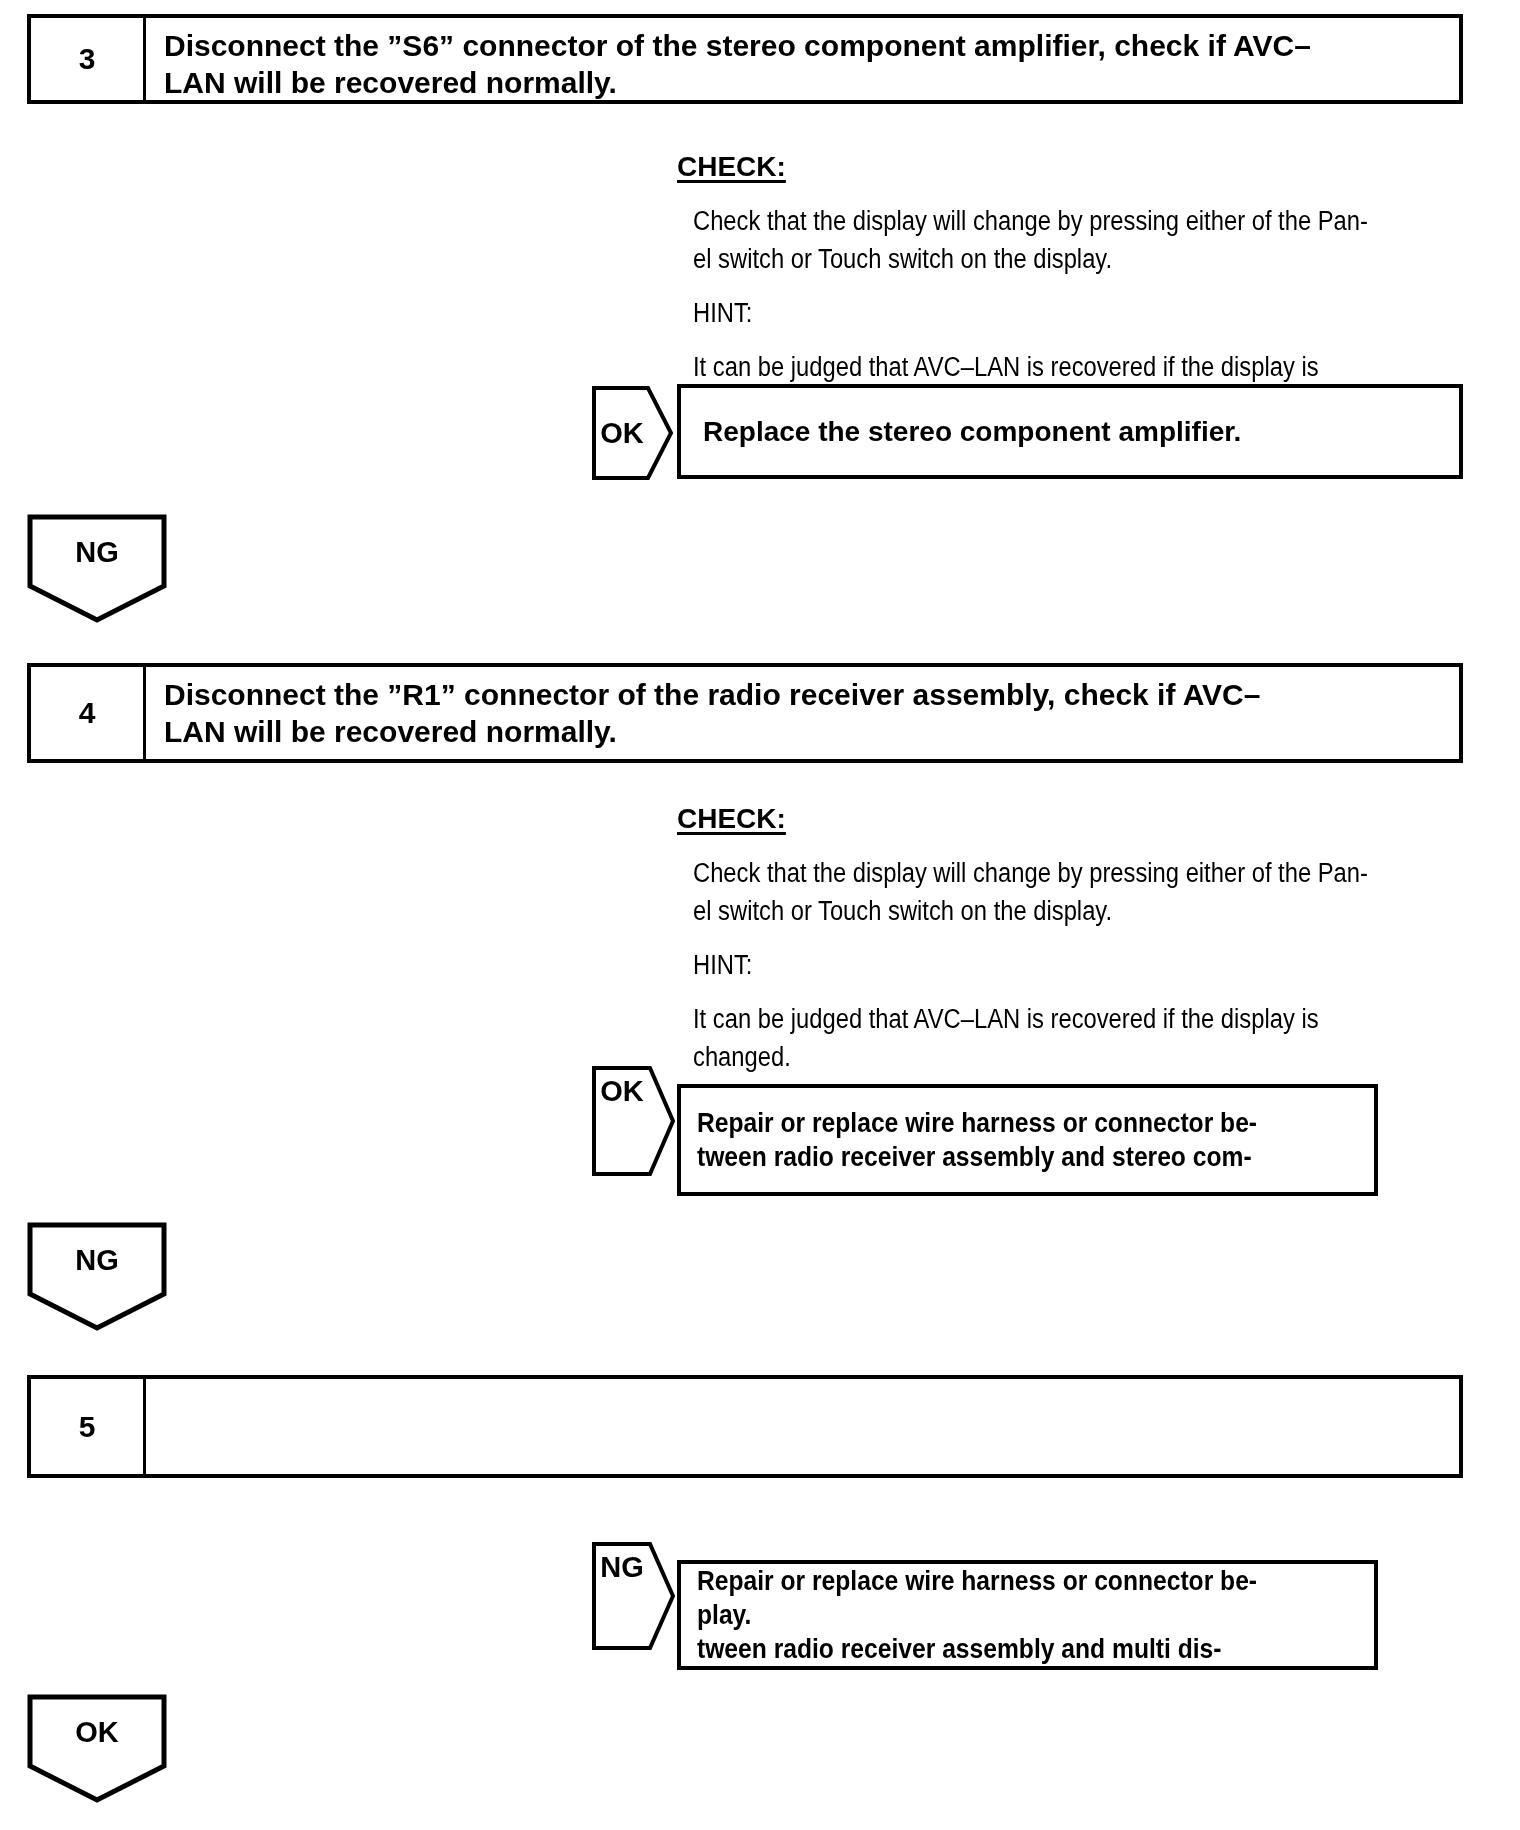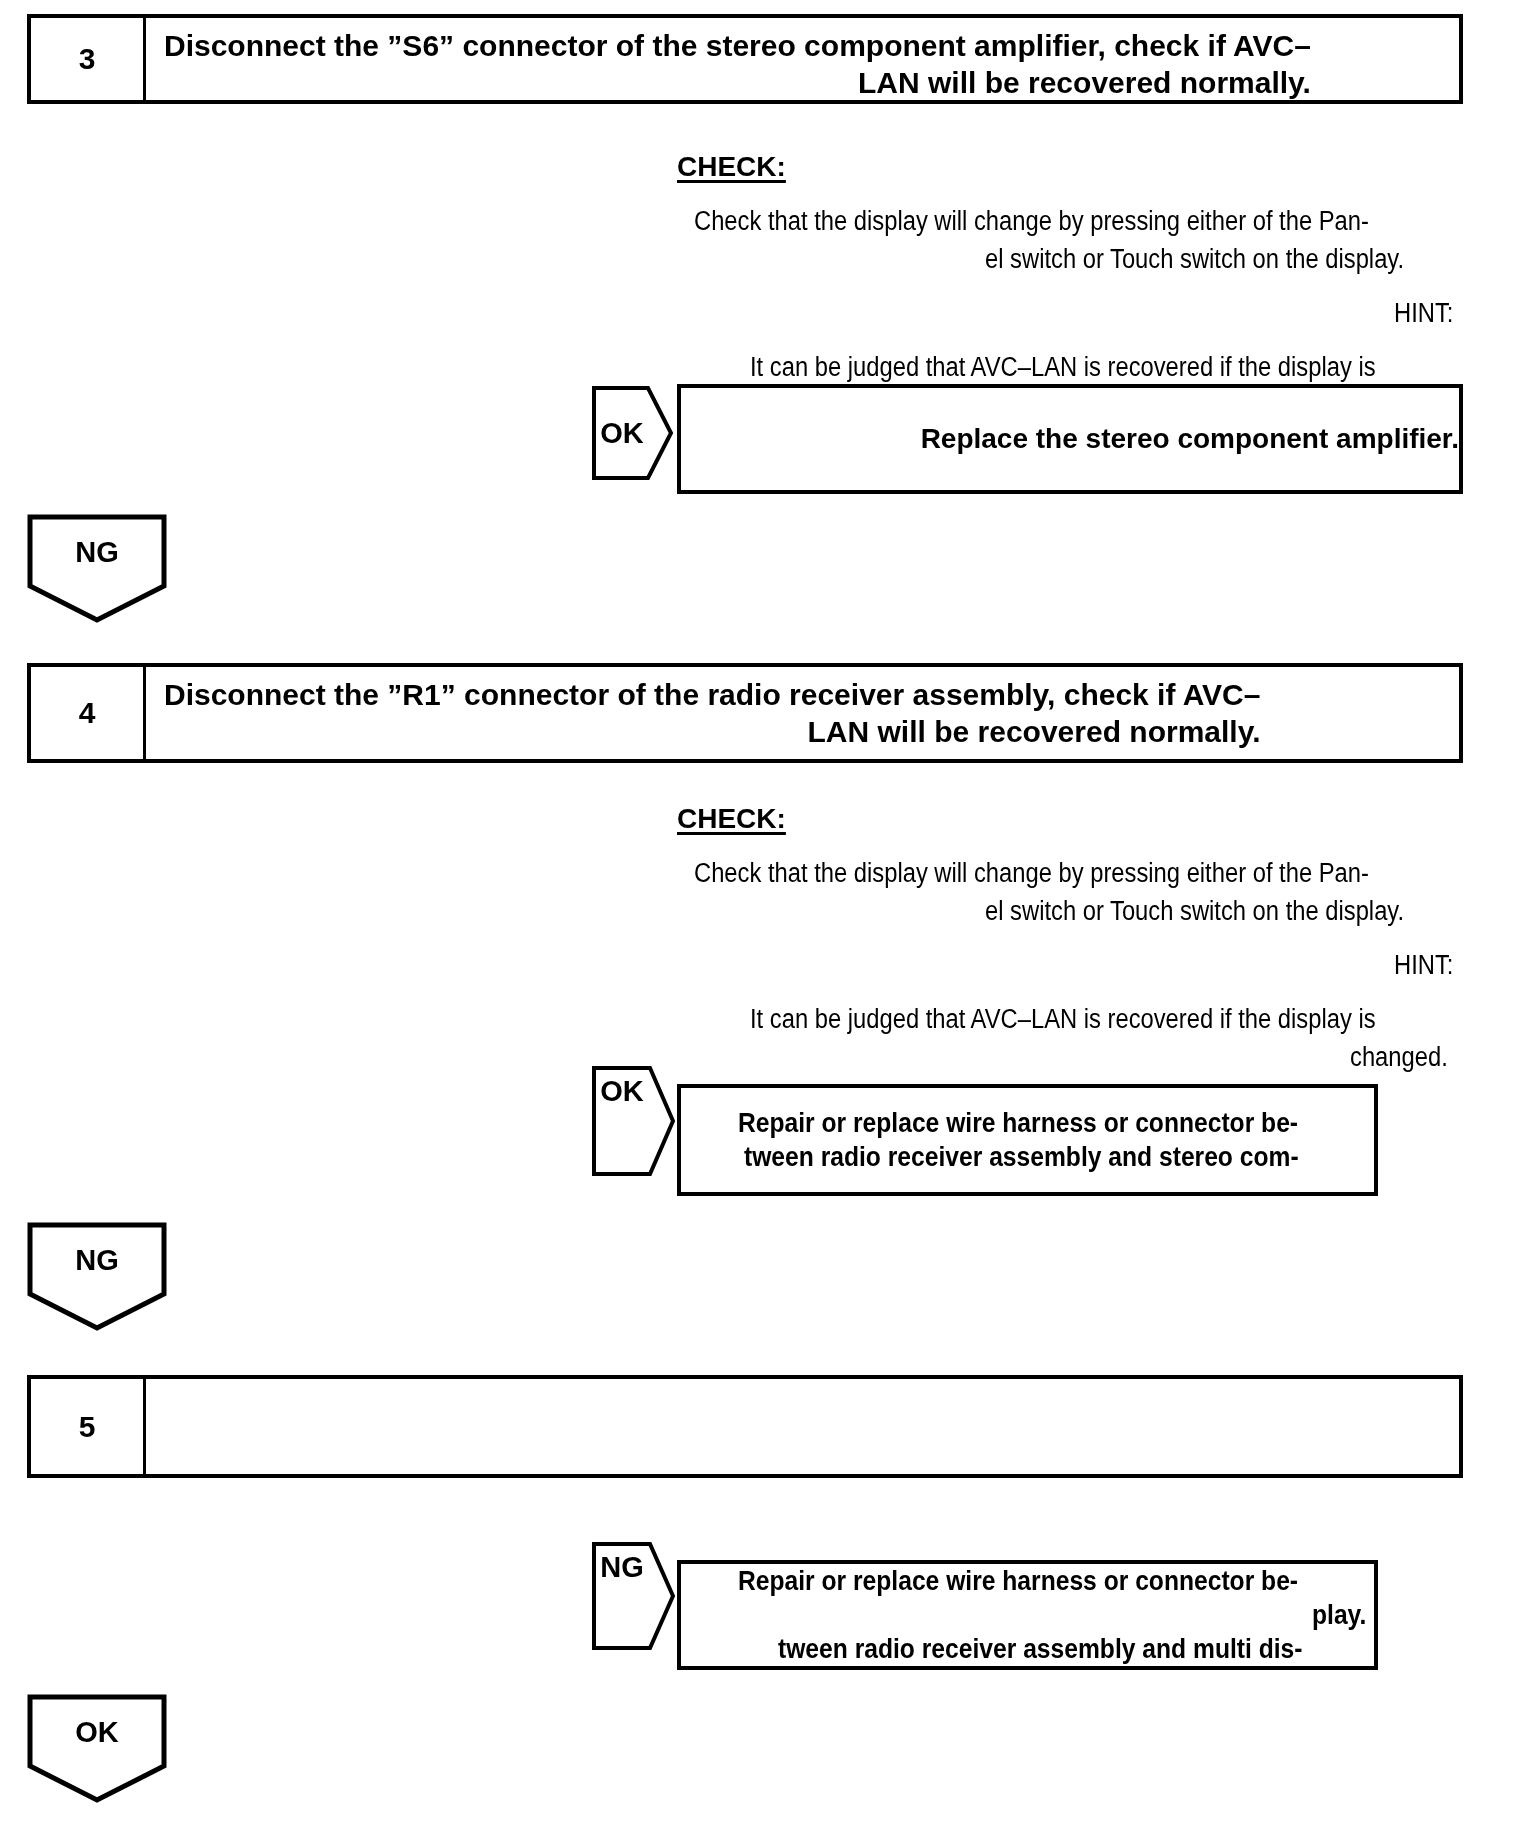--- a/index.html
+++ b/index.html
@@ -5,21 +5,21 @@
   html,body{margin:0;padding:0;background:#e8e8e8;}
   .page{
     position:relative;
     width:1520px;height:1830px;
     background:#ffffff;
     color:#000;
     font-family:"Liberation Sans", sans-serif;
     overflow:hidden;
   }
   .abs{position:absolute;}
-  .line{white-space:nowrap;text-align:right;}
+  .line{white-space:nowrap;}
   .squeeze .line > span{display:inline-block;transform:scaleX(0.88);transform-origin:0 50%;}
   
   .step-box{
     border:4px solid #000;
     background:#fff;
     display:flex;
     box-sizing:border-box;
   }
   .step-num{
     width:112px;
@@ -96,21 +96,21 @@
         </div>
       </div>
   </div>
 
   <div class="shape side mid" style="left:592px;top:386px;width:82px;height:94px;">
     <svg width="82" height="94" viewBox="0 0 82 94" preserveAspectRatio="none">
       <polygon points="2,2 56,2 79,47 56,92 2,92" fill="#fff" stroke="#000" stroke-width="4"></polygon>
     </svg>
     <div class="lbl">OK</div>
   </div>
-  <div class="abs result-box result-one" style="left:677px;top:384px;width:786px;height:110px;">
+  <div class="abs result-box result-one" style="left:677px;top:384px;width:786px;height:95px;">
     <div>
         <div class="line"><span>Replace the stereo component amplifier.</span></div>
       </div>
   </div>
 
   <div class="shape down" style="left:27px;top:514px;width:140px;height:110px;">
     <svg width="140" height="110" viewBox="0 0 140 110" preserveAspectRatio="none">
       <polygon points="3,3 137,3 137,72 70,106 3,72" fill="#fff" stroke="#000" stroke-width="5"></polygon>
     </svg>
     <div class="lbl">NG</div>

